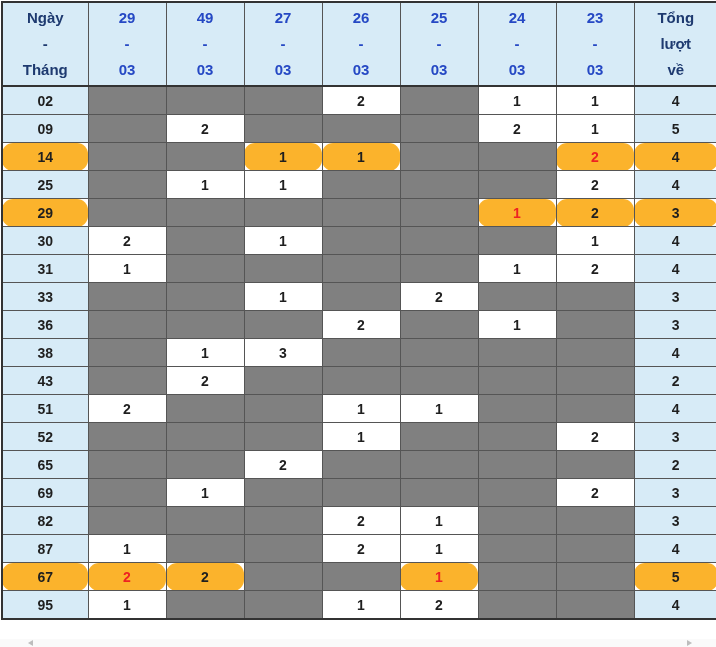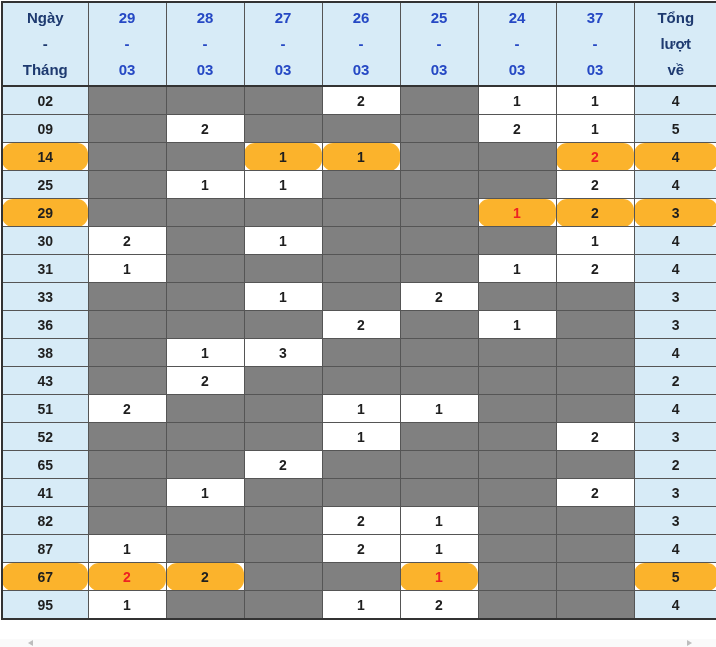--- a/index.html
+++ b/index.html
@@ -84,21 +84,21 @@
             <span class="hline">Ngày</span>
             <span class="hline">-</span>
             <span class="hline">Tháng</span>
           </th>
           <th class="datecol">
             <span class="hline">29</span>
             <span class="hline">-</span>
             <span class="hline">03</span>
           </th>
           <th class="datecol">
-            <span class="hline">28</span>
+            <span class="hline">49</span>
             <span class="hline">-</span>
             <span class="hline">03</span>
           </th>
           <th class="datecol">
             <span class="hline">27</span>
             <span class="hline">-</span>
             <span class="hline">03</span>
           </th>
           <th class="datecol">
             <span class="hline">26</span>
@@ -109,21 +109,21 @@
             <span class="hline">25</span>
             <span class="hline">-</span>
             <span class="hline">03</span>
           </th>
           <th class="datecol">
             <span class="hline">24</span>
             <span class="hline">-</span>
             <span class="hline">03</span>
           </th>
           <th class="datecol">
-            <span class="hline">37</span>
+            <span class="hline">23</span>
             <span class="hline">-</span>
             <span class="hline">03</span>
           </th>
           <th class="totalhead">
             <span class="hline">Tổng</span>
             <span class="hline">lượt</span>
             <span class="hline">về</span>
           </th>
         </tr>
       </thead>
@@ -276,21 +276,21 @@
           <td class="empty"></td>
           <td class="empty"></td>
           <td class="val"><span>2</span></td>
           <td class="empty"></td>
           <td class="empty"></td>
           <td class="empty"></td>
           <td class="empty"></td>
           <td class="total">2</td>
         </tr>
         <tr>
-          <td class="rowlabel">41</td>
+          <td class="rowlabel">69</td>
           <td class="empty"></td>
           <td class="val"><span>1</span></td>
           <td class="empty"></td>
           <td class="empty"></td>
           <td class="empty"></td>
           <td class="empty"></td>
           <td class="val"><span>2</span></td>
           <td class="total">3</td>
         </tr>
         <tr>

